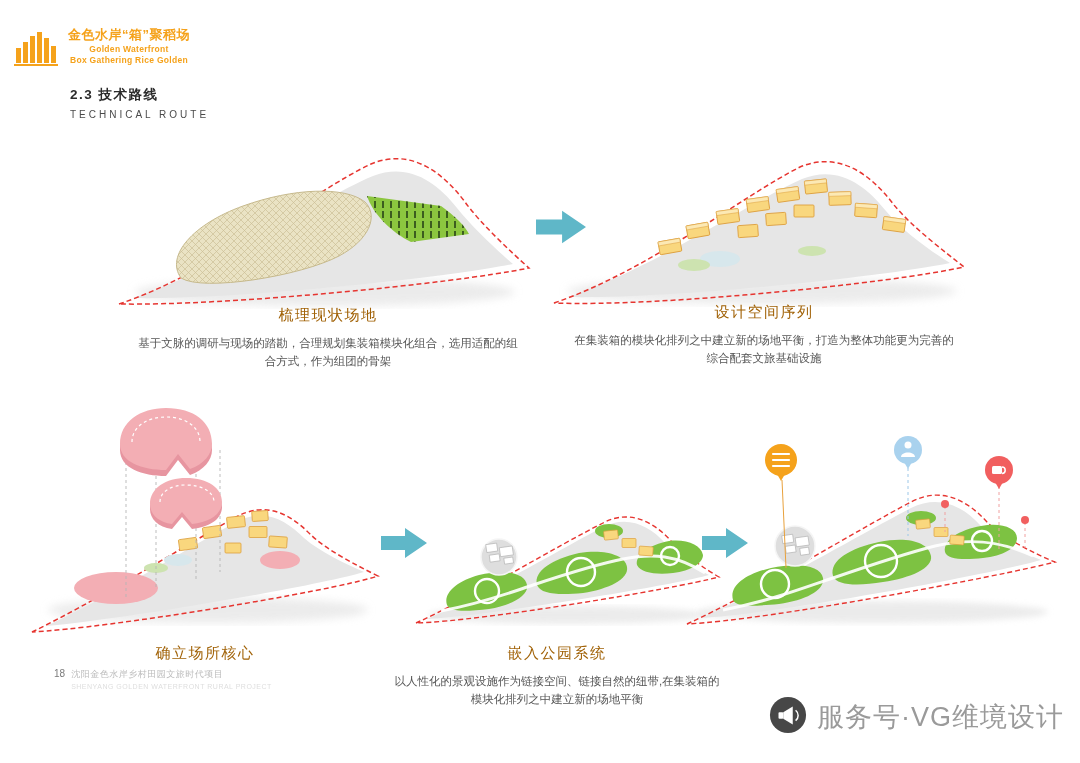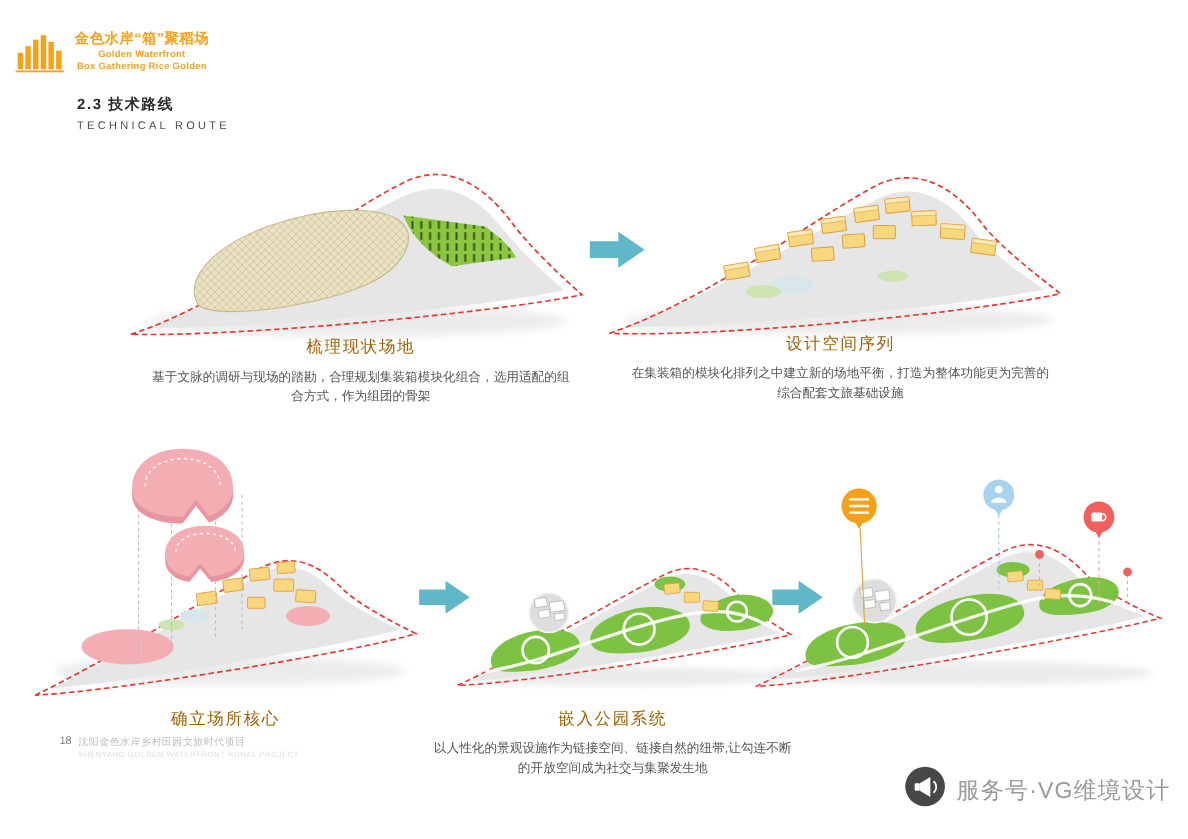--- a/index.html
+++ b/index.html
@@ -27,21 +27,21 @@
   .caption h3 { font-size:15px; font-weight:normal; color:#a16207; letter-spacing:1.5px; margin-bottom:9px; }
   .caption p { font-size:11.5px; color:#565656; line-height:1.6; }
 
   
   .footer-left { position:absolute; left:54px; top:668px; display:flex; gap:6px; align-items:flex-start;justify-content:space-between; }
   .footer-left .num { font-size:10px; color:#7a7a7a; }
   .footer-left .proj1 { font-size:9px; color:#bcbcbc; letter-spacing:.5px; }
   .footer-left .proj2 { font-size:7px; color:#dedede; letter-spacing:.5px; margin-top:2px; }
 
   .watermark { position:absolute; right:16px; top:696px; display:flex; align-items:center; gap:10px; }
-  .watermark .wm-text { font-size:21px; color:#9a9a9a; letter-spacing:1px; }
+  .watermark .wm-text { font-size:27px; color:#9a9a9a; letter-spacing:1px; }
 </style>
 </head>
 <body>
 
 <div class="page">
 
   <div class="logo">
     <span>
       <svg width="46" height="40" viewBox="0 0 46 40">
         <rect x="2" y="22" width="5" height="15" fill="#F5A21B"></rect>
@@ -351,21 +351,21 @@
         <circle cx="342" cy="92" r="4" fill="#F15F5F"></circle>
       </g>
     </svg>
   </div>
 
   <div class="caption" style="left:25px; top:644px; width:360px;">
     <h3>确立场所核心</h3>
   </div>
   <div class="caption" style="left:392px; top:644px; width:330px;">
     <h3>嵌入公园系统</h3>
-    <p>以人性化的景观设施作为链接空间、链接自然的纽带,让勾连不断的开放空间成为社交与集聚发生地</p>
+    <p>以人性化的景观设施作为链接空间、链接自然的纽带,在集装箱的模块化排列之中建立新的场地平衡</p>
   </div>
 
   <div class="footer-left">
     <span class="num">18</span>
     <span>
       <div class="proj1">沈阳金色水岸乡村田园文旅时代项目</div>
       <div class="proj2">SHENYANG GOLDEN WATERFRONT RURAL PROJECT</div>
     </span>
   </div>
 

